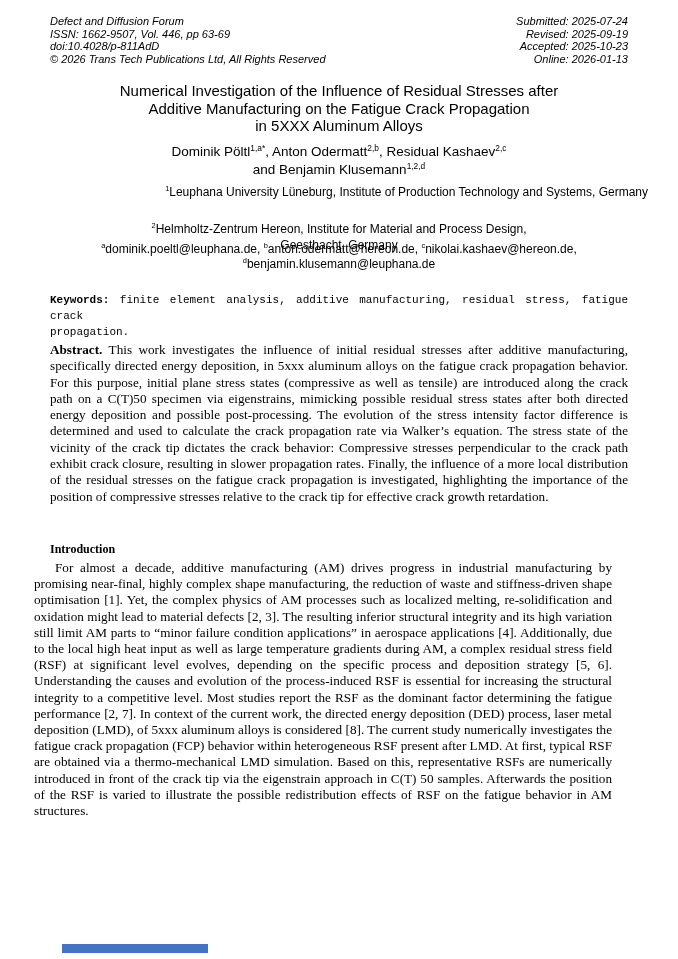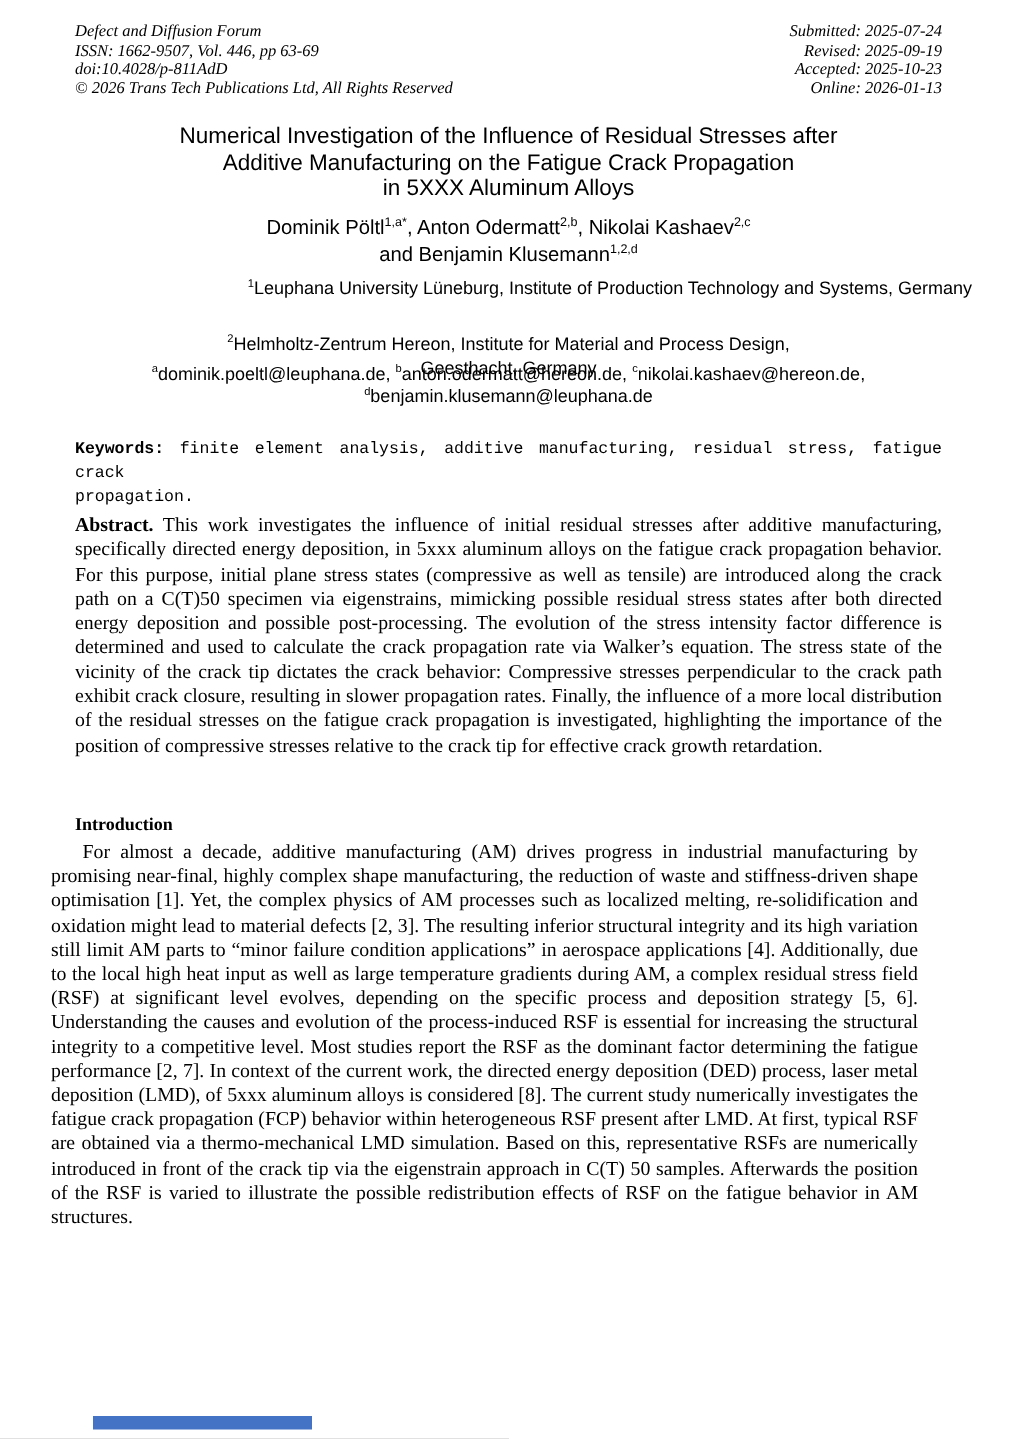--- a/index.html
+++ b/index.html
@@ -15,21 +15,21 @@
   }
   
   .header {
     position: absolute;
     top: 15px; left: 50px; right: 50px;
     display: flex;
     justify-content: space-between;
     font-style: italic;
     font-size: 11px;
     line-height: 12.6px;
-    font-family: Liberation Serif, serif;
+    font-family: Liberation Sans, sans-serif;
   }
   .header-right { text-align: right; }
   
   .title {
     position: absolute;
     top: 82px; left: 30px; right: 30px;
     text-align: center;
     font-family: "Liberation Sans", sans-serif;
     font-weight: normal;
     font-size: 15px;
@@ -132,21 +132,21 @@
     </div>
   </div>
 
   <div class="title">
     <div>Numerical Investigation of the Influence of Residual Stresses after</div>
     <div>Additive Manufacturing on the Fatigue Crack Propagation</div>
     <div>in 5XXX Aluminum Alloys</div>
   </div>
 
   <div class="authors">
-    <div><span>Dominik Pöltl</span><sup>1,a*</sup><span>, Anton Odermatt</span><sup>2,b</sup><span>, Nikolai Kashaev</span><sup>2,c</sup></div>
+    <div><span>Dominik Pöltl</span><sup>1,a*</sup><span>, Anton Odermatt</span><sup>2,b</sup><span>, Residual Kashaev</span><sup>2,c</sup></div>
     <div><span>and Benjamin Klusemann</span><sup>1,2,d</sup></div>
   </div>
 
   <div class="affil-1"><sup>1</sup><span>Leuphana University Lüneburg, Institute of Production Technology and Systems, Germany</span></div>
 
   <div class="affil-2">
     <div><sup>2</sup><span>Helmholtz-Zentrum Hereon, Institute for Material and Process Design,</span></div>
     <div>Geesthacht, Germany</div>
   </div>
 

